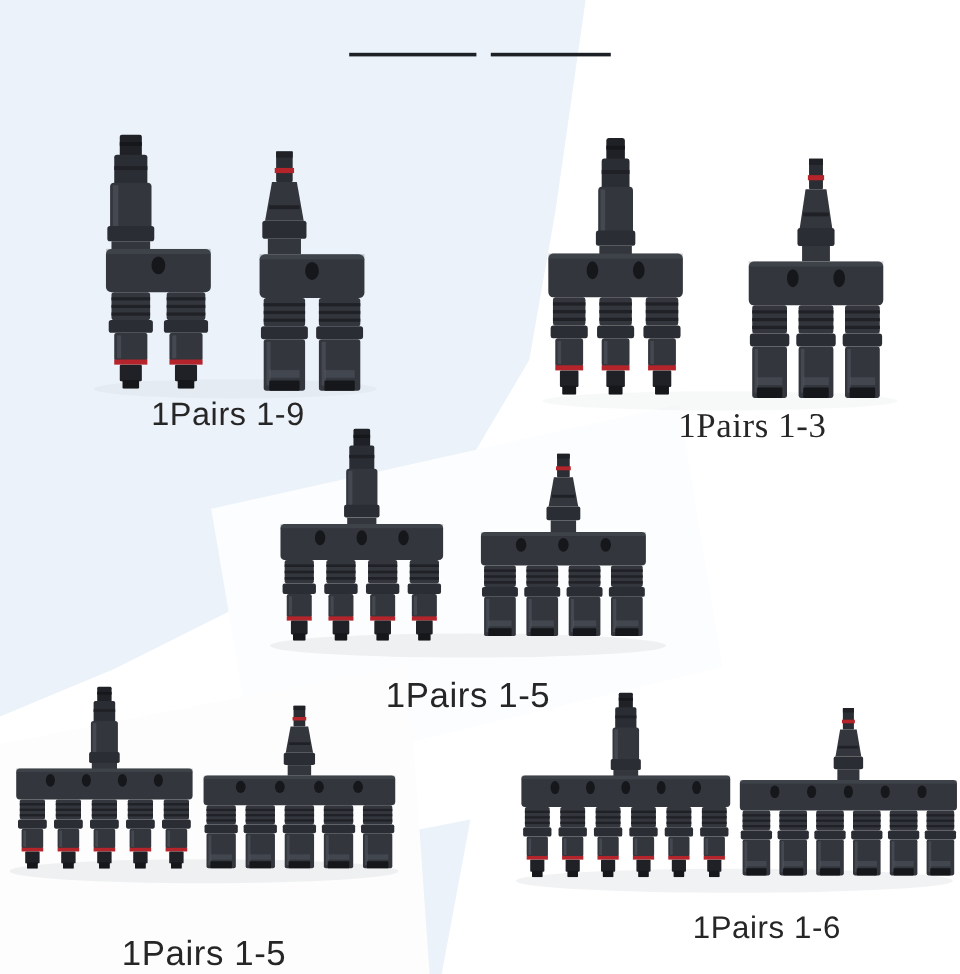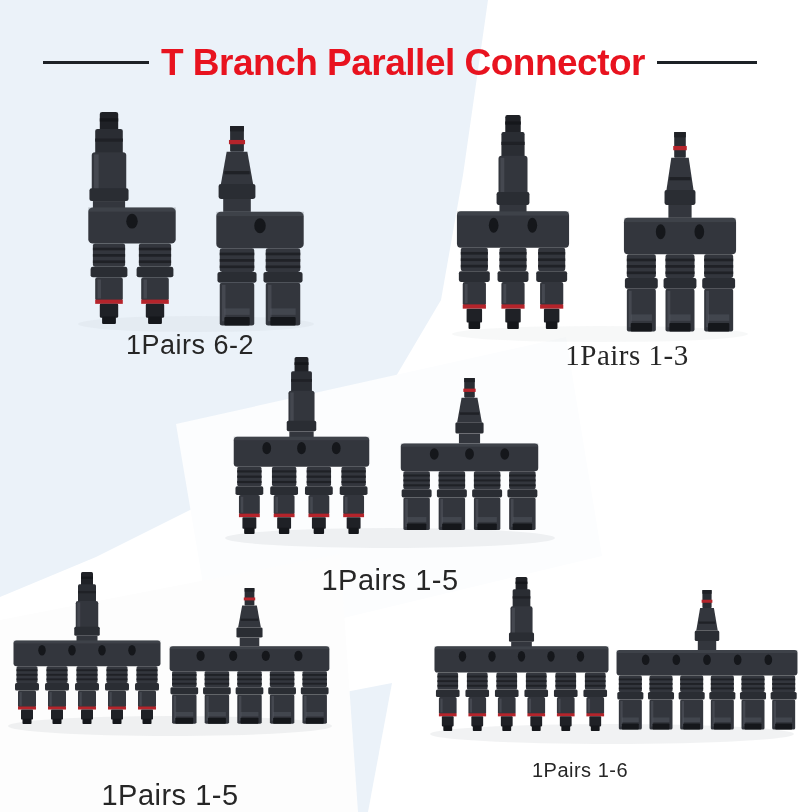--- a/index.html
+++ b/index.html
@@ -37,21 +37,20 @@
     <polygon points="0,620 340,554 358,812 0,812" fill="#fdfdfd"></polygon>
     <ellipse cx="196" cy="324" rx="118" ry="8" fill="#8b95a0" opacity="0.07"></ellipse>
     <ellipse cx="600" cy="334" rx="148" ry="8" fill="#8b95a0" opacity="0.07"></ellipse>
     <ellipse cx="390" cy="538" rx="165" ry="10" fill="#8b95a0" opacity="0.12"></ellipse>
     <ellipse cx="170" cy="726" rx="162" ry="10" fill="#8b95a0" opacity="0.12"></ellipse>
     <ellipse cx="612" cy="734" rx="182" ry="10" fill="#8b95a0" opacity="0.12"></ellipse>
   </svg>
 
   <div class="title-wrap">
     <span class="dash dash-l" style="background: rgb(29, 33, 38);"></span>
-    <span class="title-text" style="color: rgb(232, 19, 31);">T Branch Parallel Connector</span>
     <span class="dash dash-r" style="background: rgb(29, 33, 38);"></span>
   </div>
 
   <div>
     <svg class="conn" viewBox="0 0 80 200" preserveAspectRatio="none" style="left: 86px; top: 112px; width: 92px; height: 212px;">
         <rect x="12" y="0" width="16" height="18" fill="#1f2126" rx="2"></rect>
         <rect x="12" y="6" width="16" height="3" fill="#15171b" rx="0"></rect>
         <rect x="8" y="16" width="24" height="24" fill="#2a2d33" rx="2"></rect>
         <rect x="8" y="25" width="24" height="3" fill="#1f2126" rx="0"></rect>
         <rect x="5" y="38" width="30" height="40" fill="#33363d" rx="3"></rect>
@@ -105,21 +104,21 @@
         <rect x="45" y="114" width="30" height="22" fill="#33363d" rx="2"></rect>
         <rect x="45" y="118" width="30" height="2.5" fill="#1f2126" rx="0"></rect>
         <rect x="45" y="124" width="30" height="2.5" fill="#1f2126" rx="0"></rect>
         <rect x="45" y="130" width="30" height="2.5" fill="#1f2126" rx="0"></rect>
         <rect x="43" y="136" width="34" height="10" fill="#2a2d33" rx="2"></rect>
         <rect x="45" y="146" width="30" height="40" fill="#33363d" rx="2"></rect>
         <rect x="47" y="148" width="3" height="34" fill="#5a6068" rx="0" opacity="0.45"></rect>
         <rect x="49" y="170" width="22" height="6" fill="#5a6068" rx="0" opacity="0.4"></rect>
         <rect x="49" y="178" width="22" height="8" fill="#15171b" rx="1"></rect>
       </svg>
-    <div class="glabel" style="color: rgb(38, 38, 38); left: 190px; top: 331px; font-size: 27px;">1Pairs 6-2</div>
+    <div class="glabel" style="color: rgb(38, 38, 38); left: 190px; top: 331px; font-size: 27px;">1Pairs 1-9</div>
   </div>
 
   <div>
     <svg class="conn" viewBox="0 0 120 200" preserveAspectRatio="none" style="left: 455px; top: 115px; width: 116px; height: 214px;">
         <rect x="52" y="0" width="16" height="18" fill="#1f2126" rx="2"></rect>
         <rect x="52" y="6" width="16" height="3" fill="#15171b" rx="0"></rect>
         <rect x="48" y="16" width="24" height="24" fill="#2a2d33" rx="2"></rect>
         <rect x="48" y="25" width="24" height="3" fill="#1f2126" rx="0"></rect>
         <rect x="45" y="38" width="30" height="40" fill="#33363d" rx="3"></rect>
         <rect x="47" y="40" width="4" height="36" fill="#5a6068" rx="0" opacity="0.45"></rect>
@@ -583,16 +582,16 @@
         <rect x="205" y="114" width="30" height="22" fill="#33363d" rx="2"></rect>
         <rect x="205" y="118" width="30" height="2.5" fill="#1f2126" rx="0"></rect>
         <rect x="205" y="124" width="30" height="2.5" fill="#1f2126" rx="0"></rect>
         <rect x="205" y="130" width="30" height="2.5" fill="#1f2126" rx="0"></rect>
         <rect x="203" y="136" width="34" height="10" fill="#2a2d33" rx="2"></rect>
         <rect x="205" y="146" width="30" height="40" fill="#33363d" rx="2"></rect>
         <rect x="207" y="148" width="3" height="34" fill="#5a6068" rx="0" opacity="0.45"></rect>
         <rect x="209" y="170" width="22" height="6" fill="#5a6068" rx="0" opacity="0.4"></rect>
         <rect x="209" y="178" width="22" height="8" fill="#15171b" rx="1"></rect>
       </svg>
-    <div class="glabel" style="color: rgb(38, 38, 38); left: 580px; top: 759px; font-size: 20px;">1Pairs 1-6</div>
+    <div class="glabel" style="color: rgb(38, 38, 38); left: 639px; top: 759px; font-size: 26px;">1Pairs 1-6</div>
   </div>
 
 </div>
 
 </body></html>

